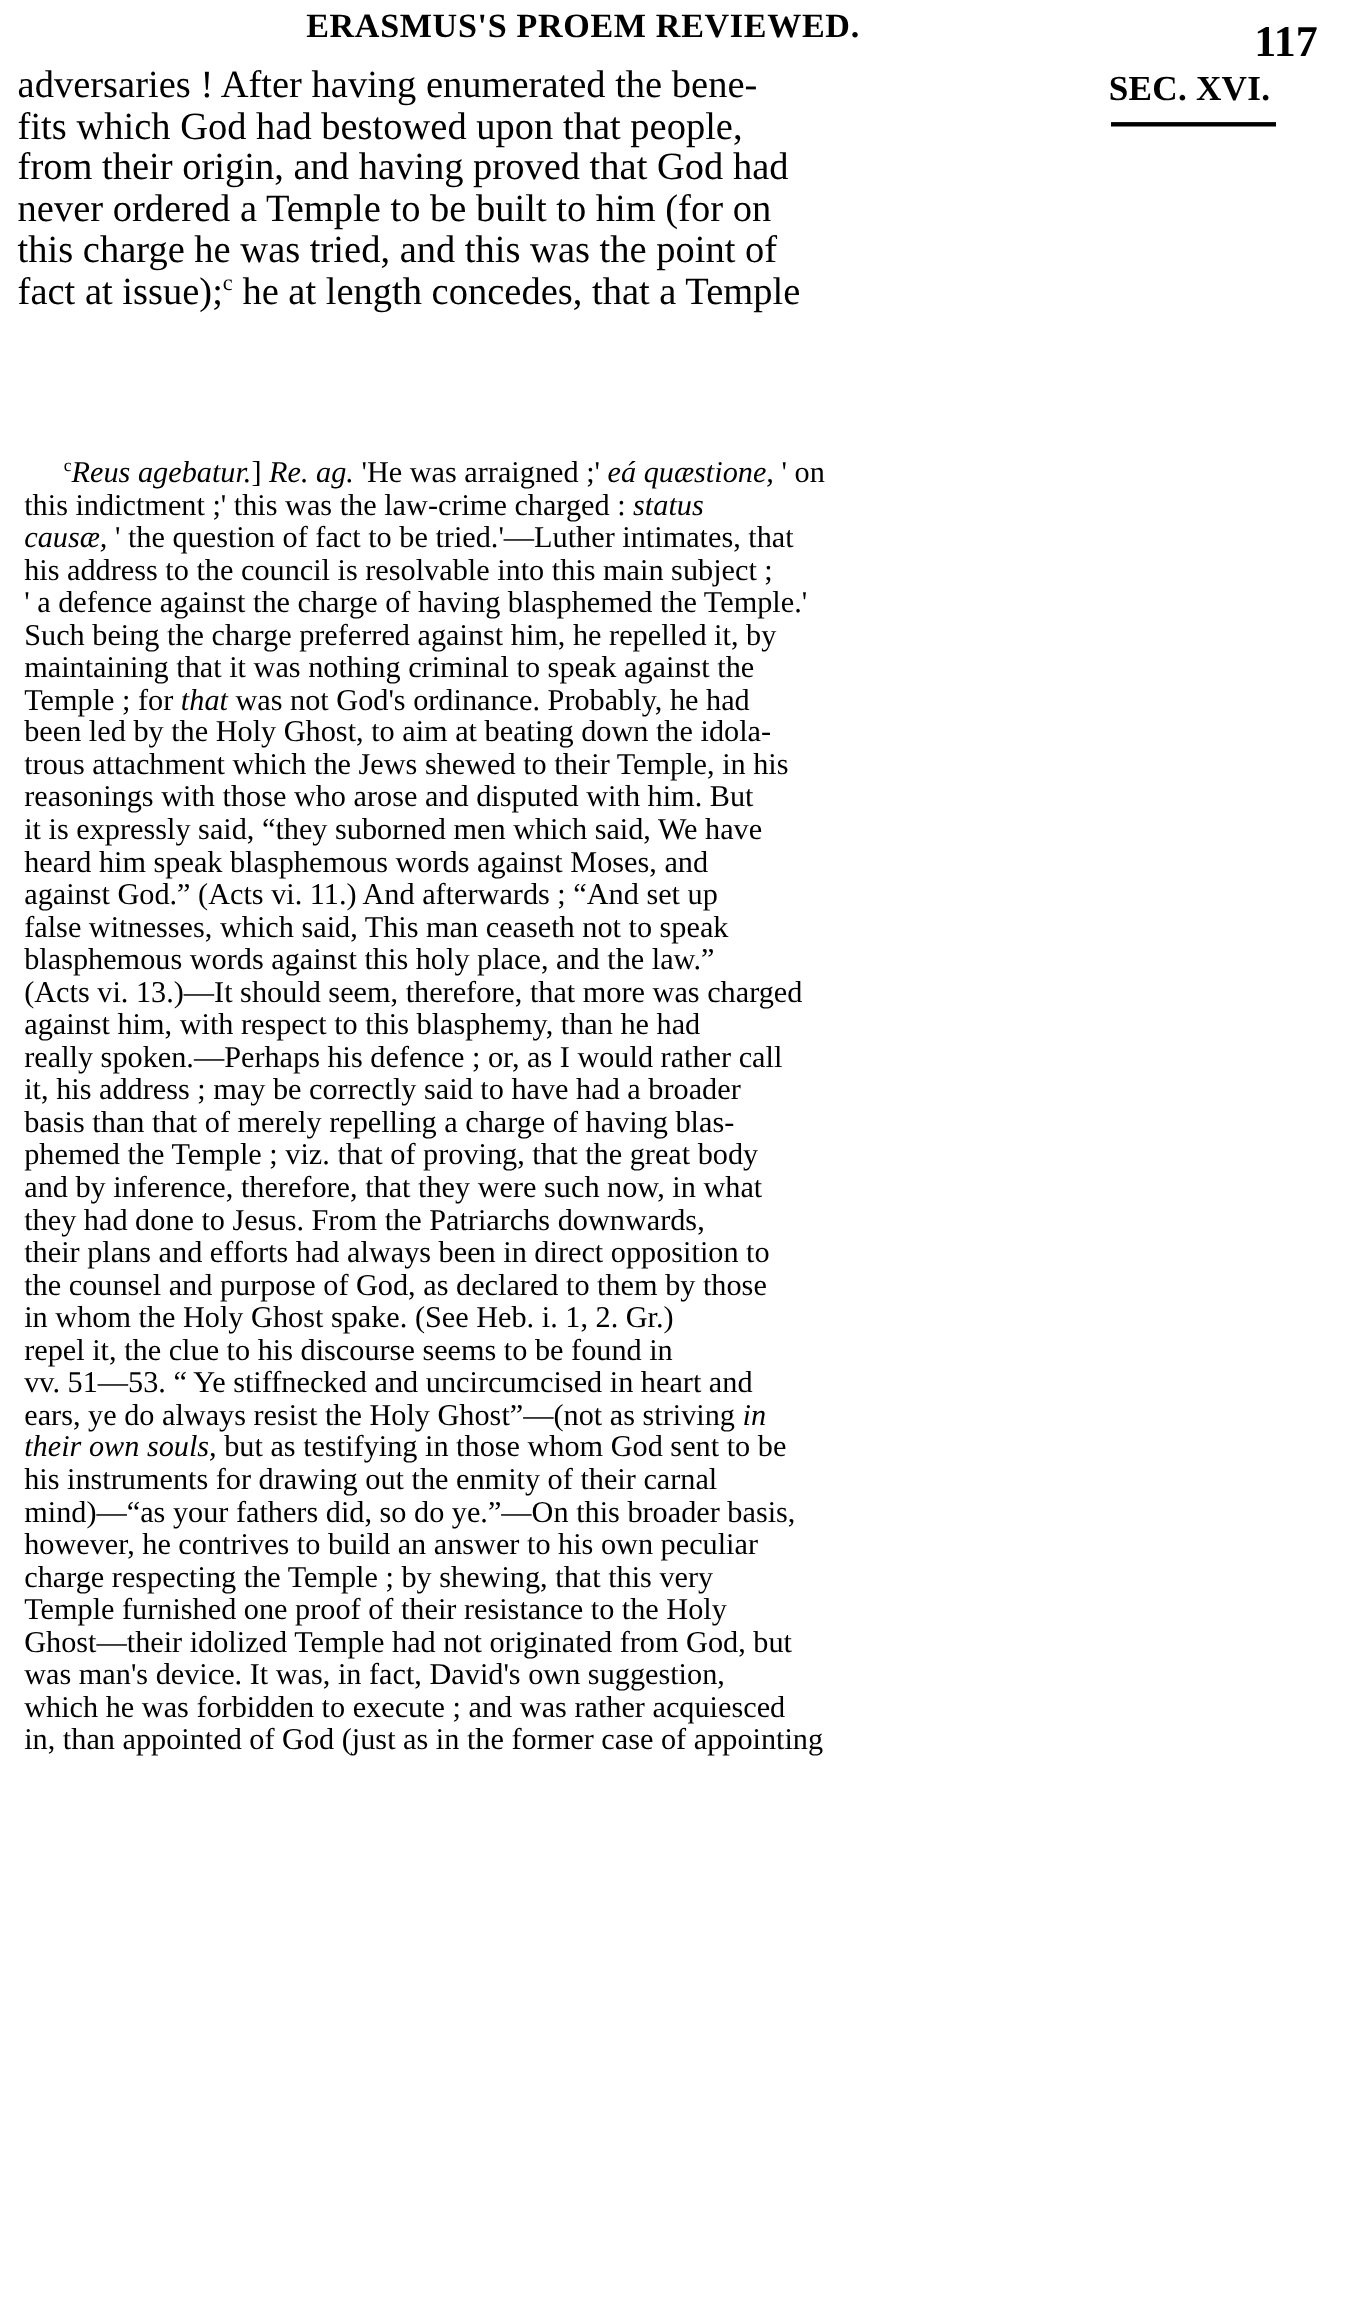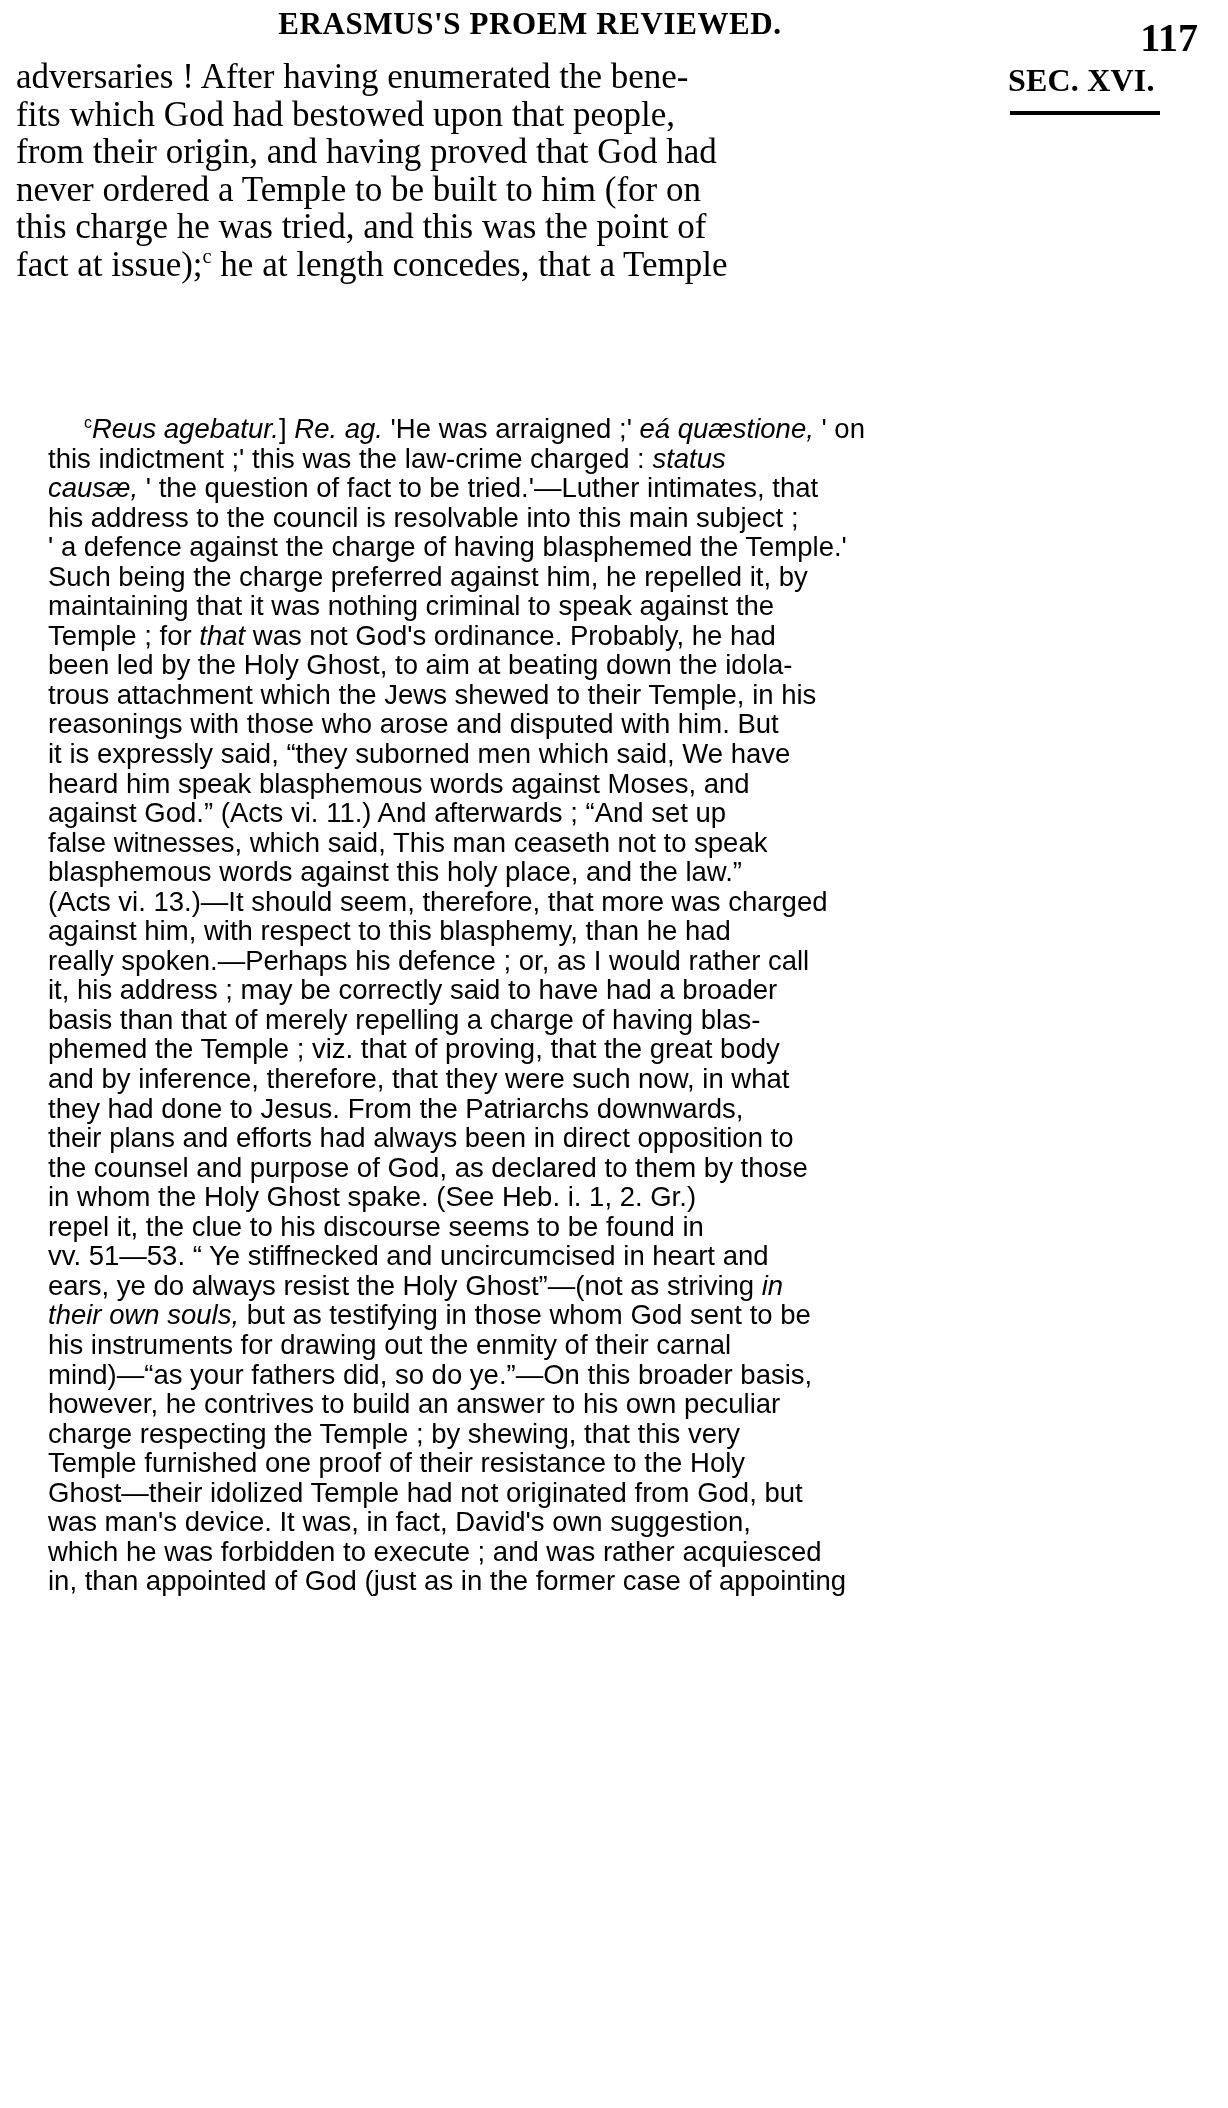--- a/index.html
+++ b/index.html
@@ -104,22 +104,21 @@
     position: absolute;
     left: 22px;
     top: 414px;
     width: 1002px;
   }
   .fn-line {
     font-size: 27.5px;
     line-height: 29.55px;
     height: 29.55px;
     white-space: nowrap;
-    font-family: Liberation Sans, sans-serif;
-    margin-left: 26px;
+    font-family: Liberation Serif, serif;
   }
   .fn-line i, .body-line i { font-style: italic; }
   .fn-indent { padding-left: 36px; }
 
   
   .paper-tint {
     position: absolute;
     inset: 0;
     pointer-events: none;
     background: #ffffff;

